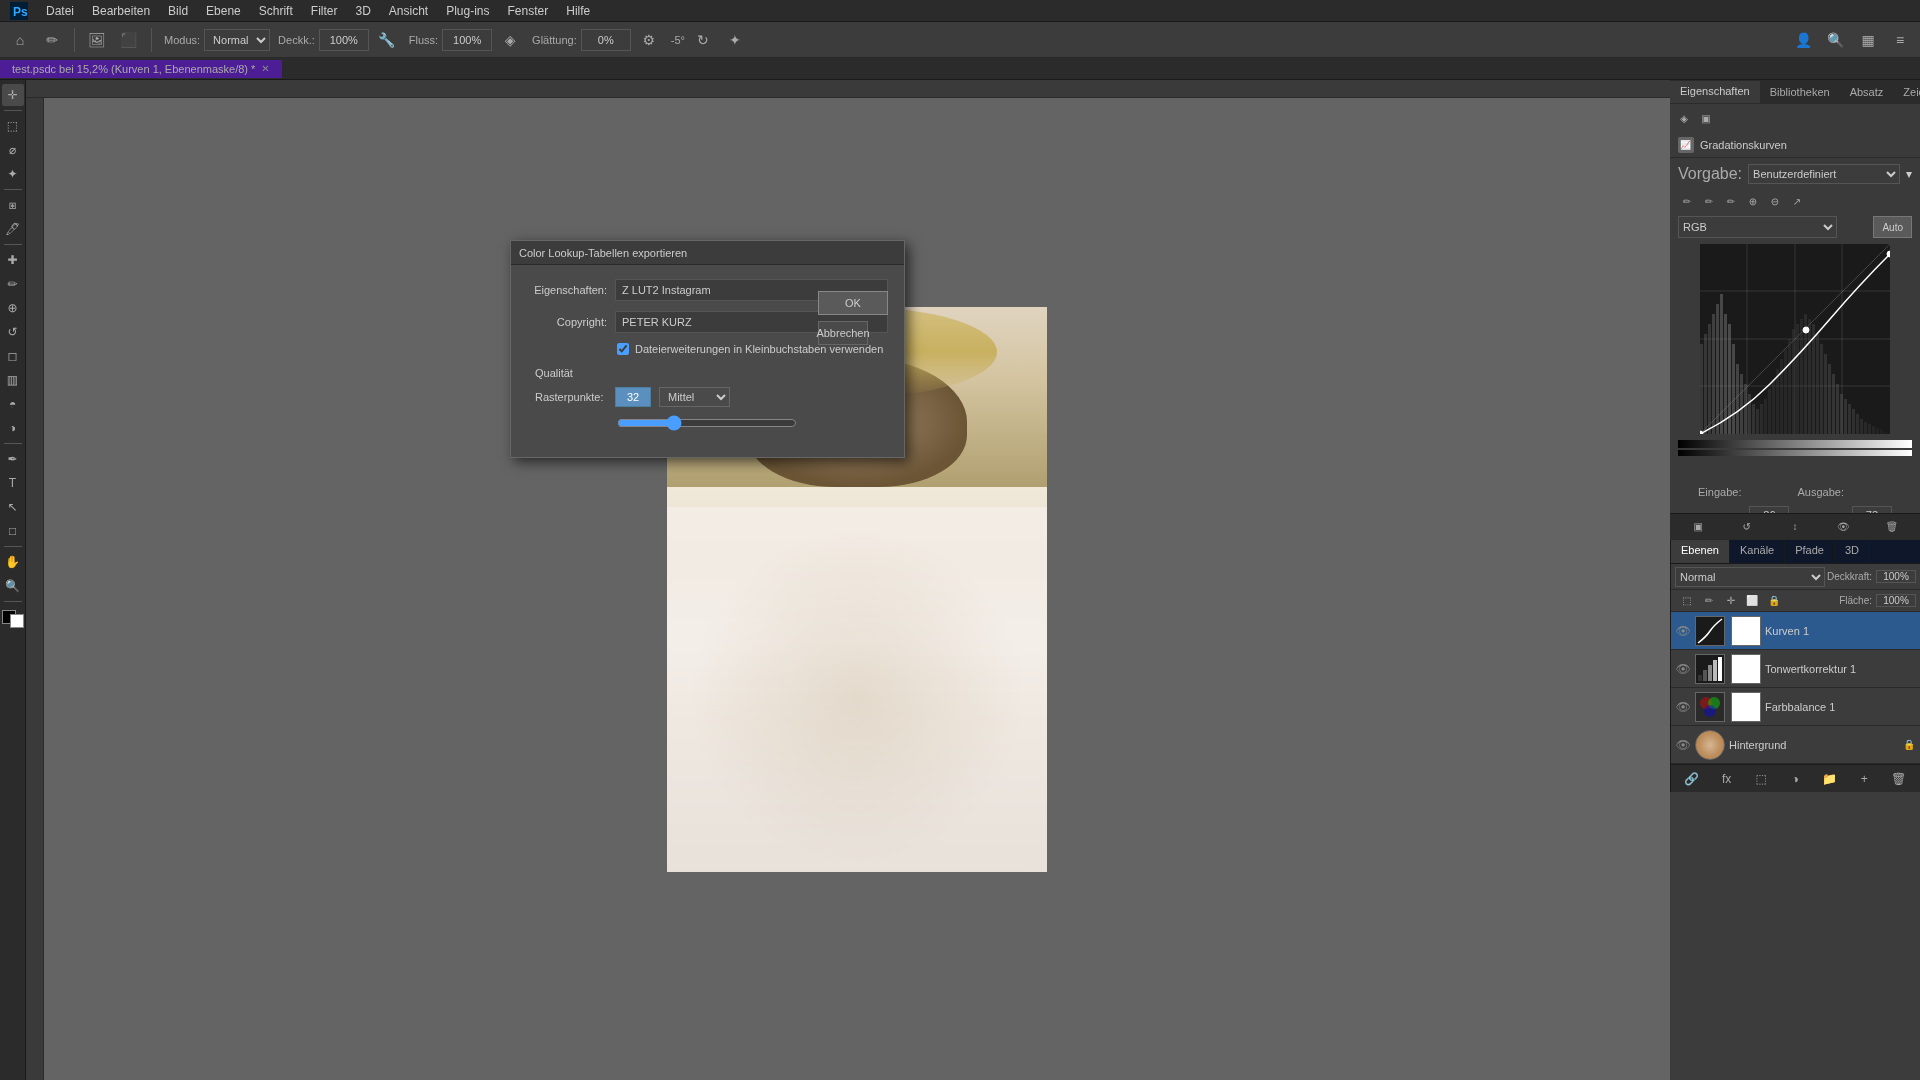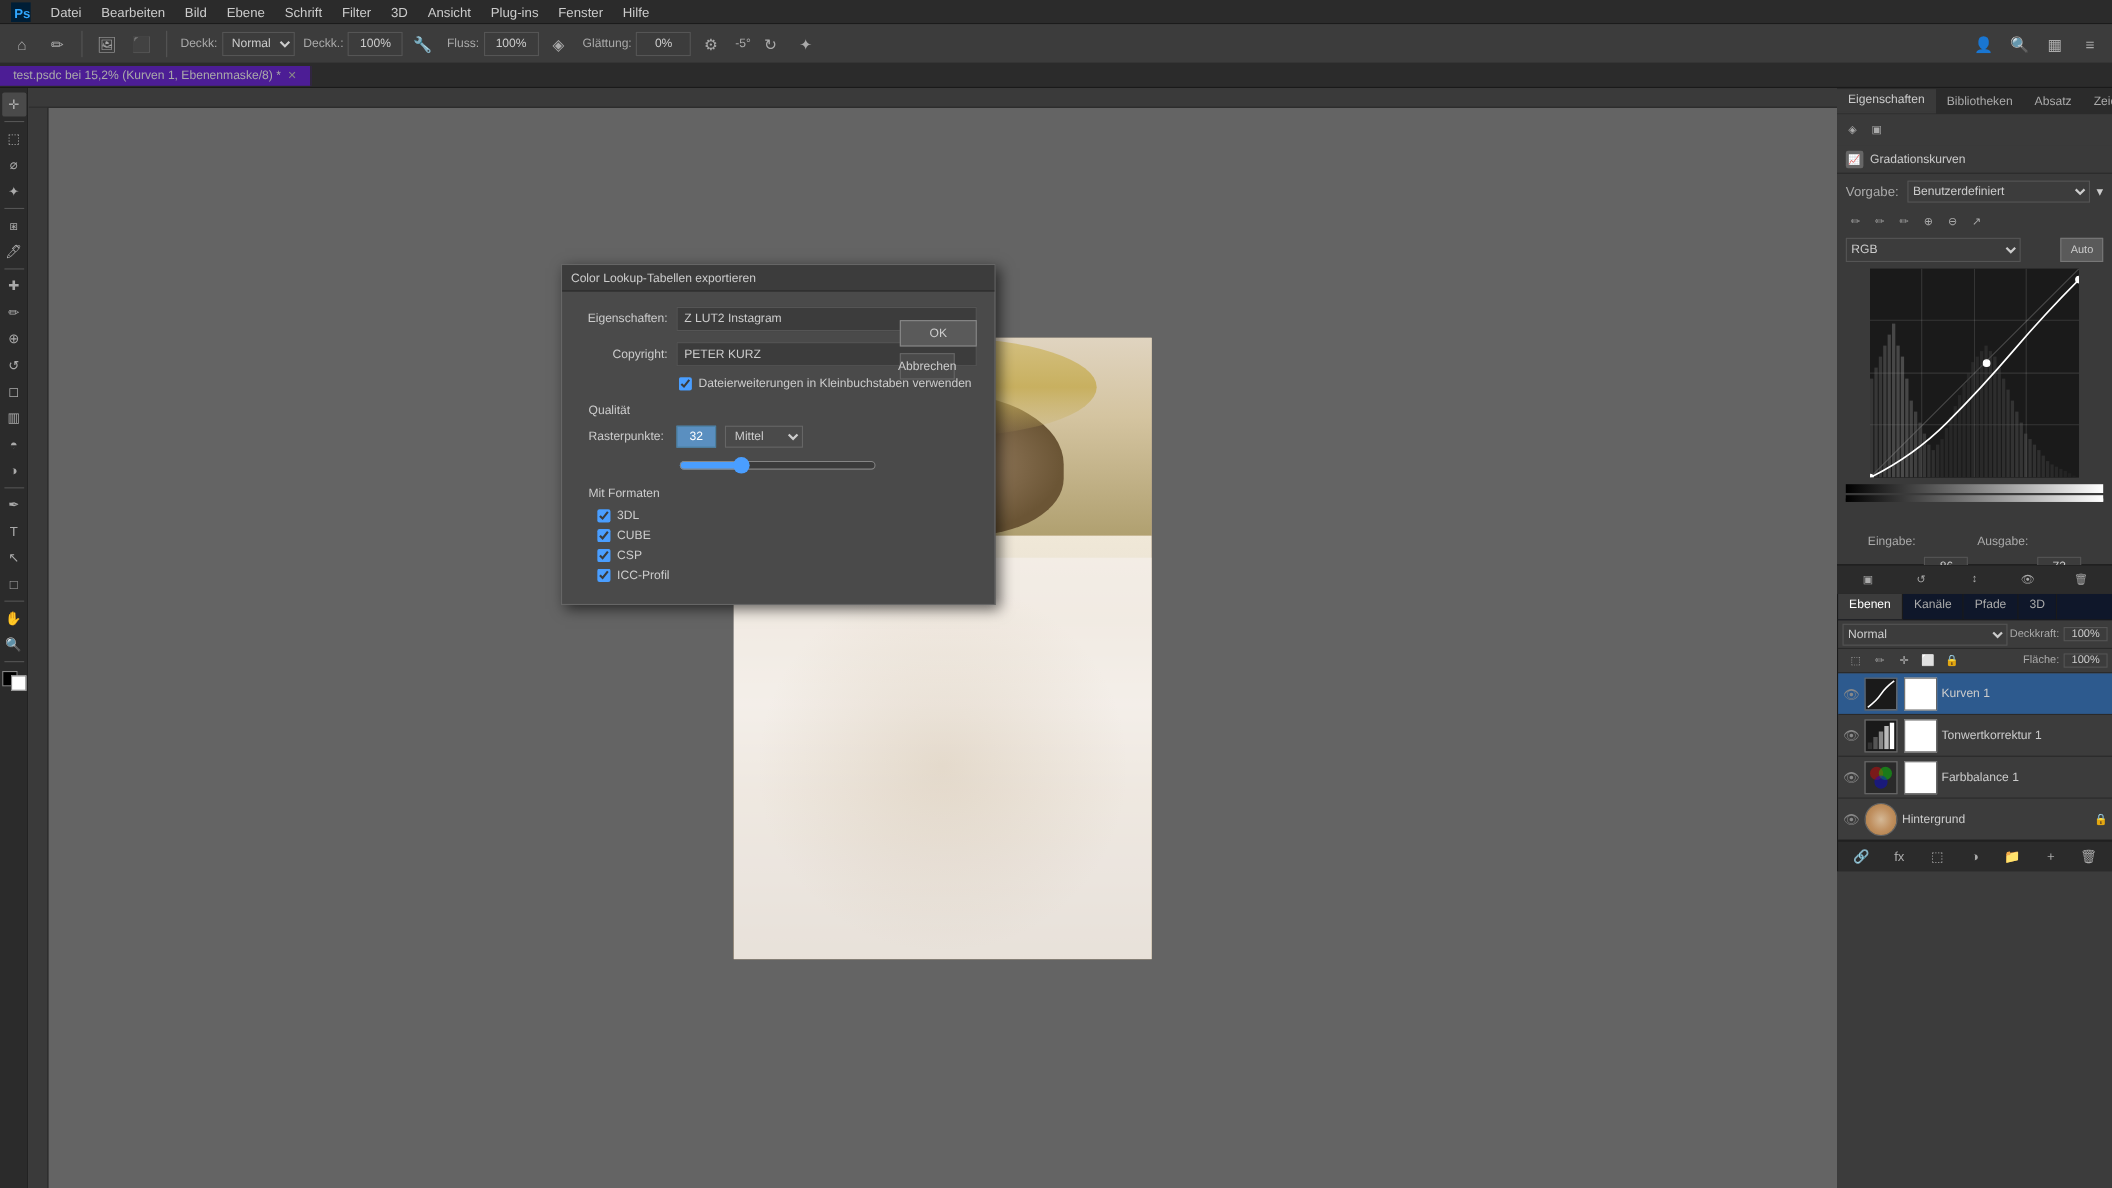--- a/index.html
+++ b/index.html
@@ -669,21 +669,21 @@
       padding: 6px 8px;
       overflow-y: auto;
     }
 
     .vorgabe-row {
       display: flex;
       align-items: center;
       margin-bottom: 6px;
       gap: 6px;
     }
-    .vorgabe-label { font-size: 12px; color: #aaa; min-width: 50px; }
+    .vorgabe-label { font-size: 16px; color: #aaa; min-width: 50px; }
     .vorgabe-select {
       flex: 1;
       background: #3c3c3c;
       border: 1px solid #555;
       color: #ccc;
       font-size: 11px;
       height: 20px;
     }
 
     .rgb-row {
@@ -752,21 +752,21 @@
   <div class="menu-item">Hilfe</div>
 </div>
 
 <div class="toolbar">
   <div class="toolbar-icon">⌂</div>
   <div class="toolbar-icon">✏</div>
   <div class="toolbar-sep"></div>
   <div class="toolbar-icon">🖼</div>
   <div class="toolbar-icon">⬛</div>
   <div class="toolbar-sep"></div>
-  <span class="toolbar-label">Deckk:</span>
+  <span class="toolbar-label">Modus:</span>
   <select class="toolbar-select">
     <option>Normal</option>
   </select>
   <span class="toolbar-label">Deckk.:</span>
   <input class="toolbar-input" value="100%" style="">
   <div class="toolbar-icon">🔧</div>
   <span class="toolbar-label">Fluss:</span>
   <input class="toolbar-input" value="100%" style="">
   <div class="toolbar-icon">◈</div>
   <span class="toolbar-label">Glättung:</span>
@@ -1155,38 +1155,15 @@
           <option>Niedrig</option>
           <option>Hoch</option>
           <option>Maximal</option>
         </select>
       </div>
 
       <div class="dialog-slider-row">
         <input type="range" class="dialog-slider" min="0" max="100" value="30" style="">
       </div>
 
-      <div style="margin-left:8px;margin-bottom:6px;">
-        <div class="dialog-formats-title">Mit Formaten</div>
-
-        <div class="dialog-format-row">
-          <input type="checkbox" class="dialog-checkbox" checked="" style="">
-          <span class="dialog-format-label">3DL</span>
-        </div>
-
-        <div class="dialog-format-row">
-          <input type="checkbox" class="dialog-checkbox" checked="" style="">
-          <span class="dialog-format-label">CUBE</span>
-        </div>
-
-        <div class="dialog-format-row">
-          <input type="checkbox" class="dialog-checkbox" checked="" style="">
-          <span class="dialog-format-label">CSP</span>
-        </div>
-
-        <div class="dialog-format-row">
-          <input type="checkbox" class="dialog-checkbox" checked="" style="">
-          <span class="dialog-format-label">ICC-Profil</span>
-        </div>
-      </div>
     </div>
   </div>
 </div>
 
 </body></html>

